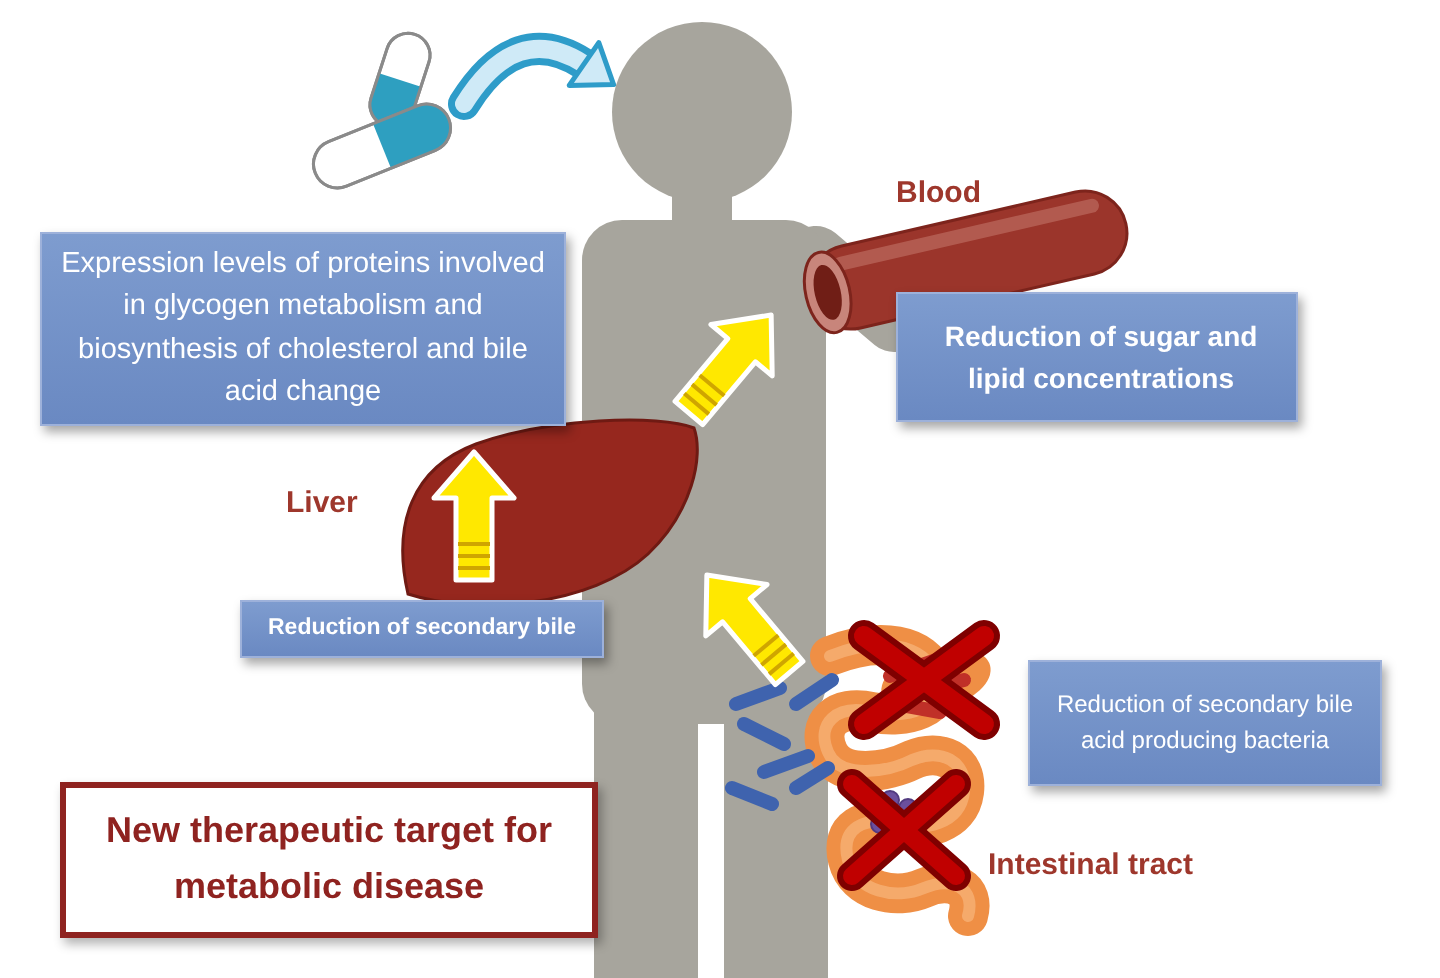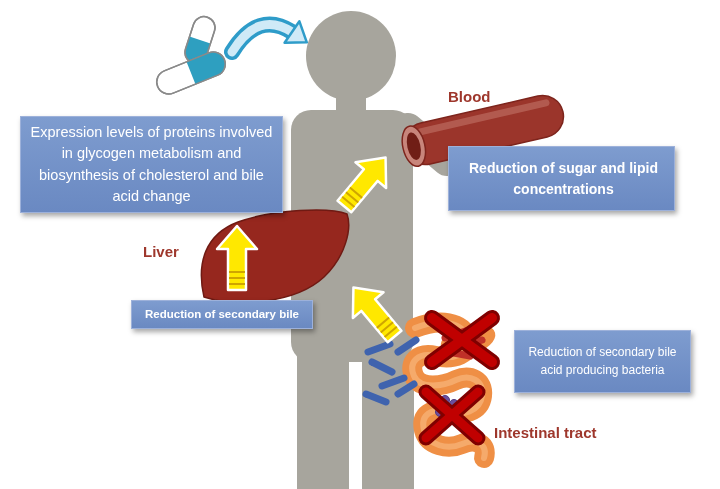--- a/index.html
+++ b/index.html
@@ -142,24 +142,25 @@
       <path d="M232,52 Q258,10 292,32" fill="none" stroke="#cfeaf7" stroke-width="9" stroke-linecap="round"></path>
       <polygon points="306.8,42.3 284.6,42.7 299.4,21.3" fill="#cfeaf7" stroke="#2e9cc9" stroke-width="2.5" stroke-linejoin="round"></polygon>
     </g>
   </svg>
 
 
   <div class="abs dark-label" style="left:448px;top:88px;">Blood</div>
 
   <div class="abs blue-box box-expression" style="left:20px;top:116px;width:263px;height:97px;">Expression levels of proteins involved in glycogen metabolism and biosynthesis of cholesterol and bile acid change</div>
 
-  <div class="abs blue-box box-sugar" style="left:448px;top:146px;width:227px;height:65px;padding-left:12px;">Reduction of sugar and lipid concentrations</div>
+  <div class="abs blue-box box-sugar" style="left:448px;top:146px;width:201px;height:65px;padding-left:12px;">Reduction of sugar and lipid concentrations</div>
 
   <div class="abs dark-label" style="left:143px;top:243px;">Liver</div>
 
-  <div class="abs blue-box box-bile-small" style="left:131px;top:300px;width:182px;height:29px;">Reduction of secondary bile</div>
+  <div class="abs blue-box box-bile-small" style="left:120px;top:300px;width:182px;height:29px;">Reduction of secondary bile</div>
 
   <div class="abs blue-box box-bacteria" style="left:514px;top:330px;width:177px;height:63px;">Reduction of secondary bile acid producing bacteria</div>
 
   <div class="abs dark-label" style="left:494px;top:424px;">Intestinal tract</div>
 
+  <div class="abs conclusion-box" style="left:30px;top:391px;width:269px;height:78px;">New therapeutic target for metabolic disease</div>
 
 </div>
 
 </body></html>

